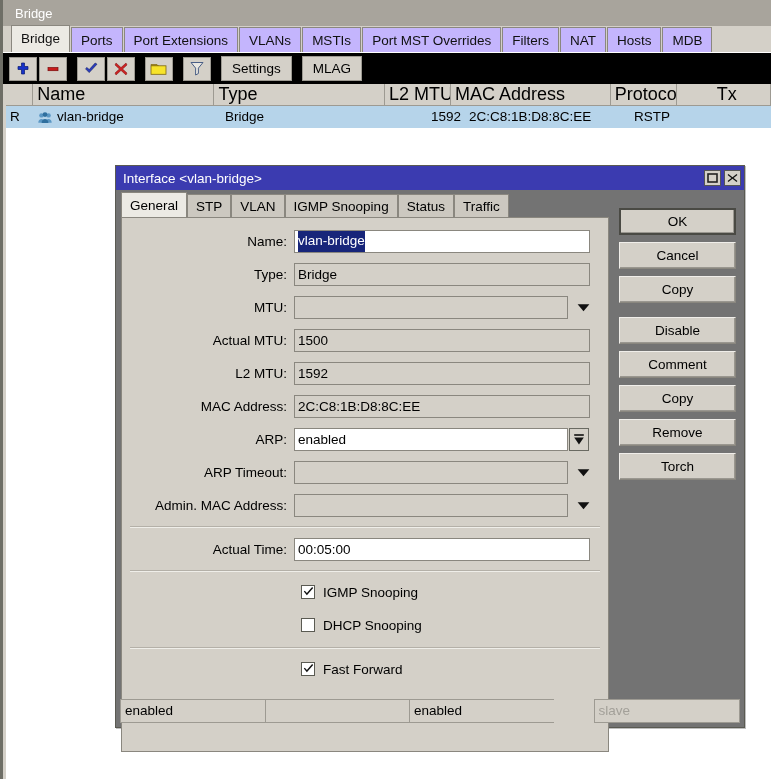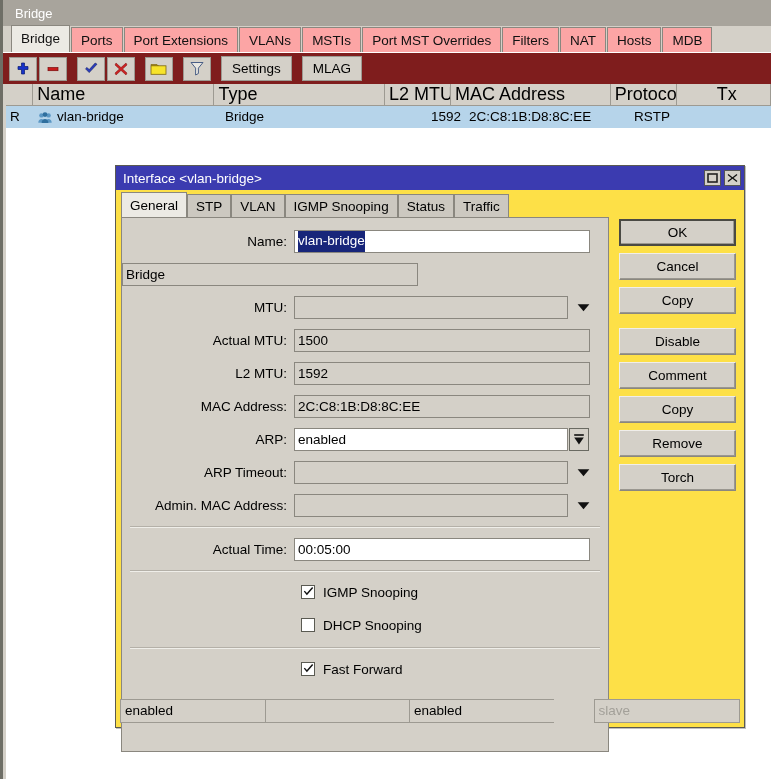--- a/index.html
+++ b/index.html
@@ -43,42 +43,42 @@
     align-items: flex-end;
     padding-left: 8px;
     box-sizing: border-box;
     border-bottom: 1px solid #ffffff;
     position: relative;
   }
   .tab {
     height: 25px;
     line-height: 25px;
     padding: 0 9px;
-    background: #fca5a5;
+    background: #c4b5fd;
     border: 1px solid #8a877f;
     border-bottom: none;
     margin-right: 1px;
     font-size: 13.5px;
     box-sizing: border-box;
     color: #111;
     white-space: nowrap;
   }
   .tab.active {
     background: #eceae4;
     height: 27px;
     line-height: 26px;
     border-color: #8a877f;
     position: relative;
     z-index: 3;
   }
 
   
   #toolbar {
     height: 31px;
-    background: #7f1d1d;
+    background: #000000;
     display: flex;
     align-items: center;
     padding-left: 6px;
     box-sizing: border-box;
     gap: 2px;
   }
   .tbtn {
     width: 28px; height: 24px;
     background: #d4d0c8;
     border: 1px solid #9d9a92;
@@ -131,21 +131,21 @@
     height: 22px;
   }
   .rc.num { text-align: right; padding-right: 4px; padding-left: 0; }
   .bridge-ico { display:inline-block; vertical-align:-3px; margin-right:5px; }
 
   
   #dialog {
     position: absolute;
     left: 115px; top: 165px;
     width: 630px; height: 563px;
-    background: #fde047;
+    background: #737373;
     border: 1px solid #5a5a52;
     box-sizing: border-box;
     box-shadow: 1px 1px 0 rgba(0,0,0,0.25);
   }
   #dlg-title {
     height: 24px;
     background: #3b3bb0;
     display: flex; align-items: center;
     padding-left: 7px;
     box-sizing: border-box;
@@ -260,21 +260,21 @@
     border: 1px solid #5a5a52;
     box-sizing: border-box;
     margin-right: 8px;
     display: flex; align-items: center; justify-content: center;
   }
   .cblabel { font-size: 13.5px; }
 
   
   #btncol {
     position: absolute;
-    right: 8px; top: 29px;
+    right: 8px; top: 18px;
     width: 117px;
   }
   .dbtn {
     height: 27px;
     background: #d4d0c8;
     border: 1px solid #8a877f;
     border-top-color: #f0eeea;
     border-left-color: #f0eeea;
     box-shadow: inset -1px -1px 0 #9a9790;
     display: flex; align-items: center; justify-content: center;
@@ -429,20 +429,21 @@
     <div id="dlg-panel">
       <div style="height:11px"></div>
       <div id="field-rows">
           <div class="frow">
             <div class="flabel">Name:</div>
             <div class="finput">
               <span class="sel">vlan-bridge</span>
             </div>
           </div>
           <div class="frow">
+            <div class="flabel">Type:</div>
             <div class="finput ro">Bridge</div>
           </div>
           <div class="frow">
             <div class="flabel">MTU:</div>
             <div class="finput ro narrow"></div>
             <div class="dd-plain">
               <svg width="13" height="9" viewBox="0 0 13 9">
                 <path d="M0.6 1.3h11.8L6.5 8.2Z" fill="#111"></path>
               </svg>
             </div>

